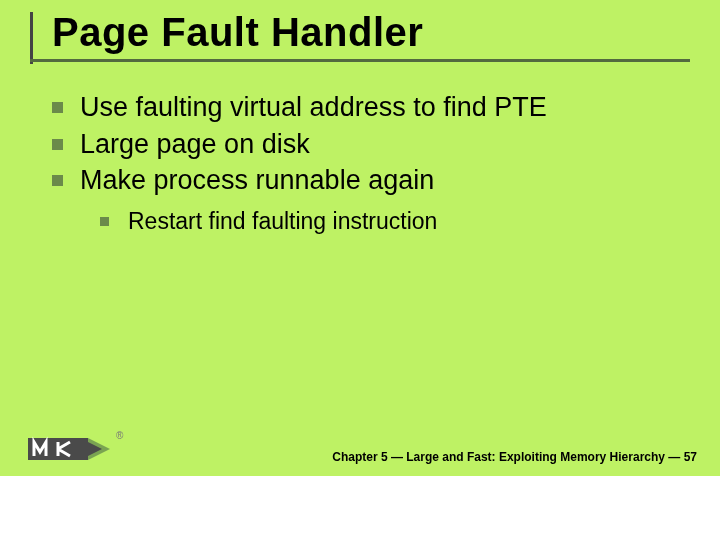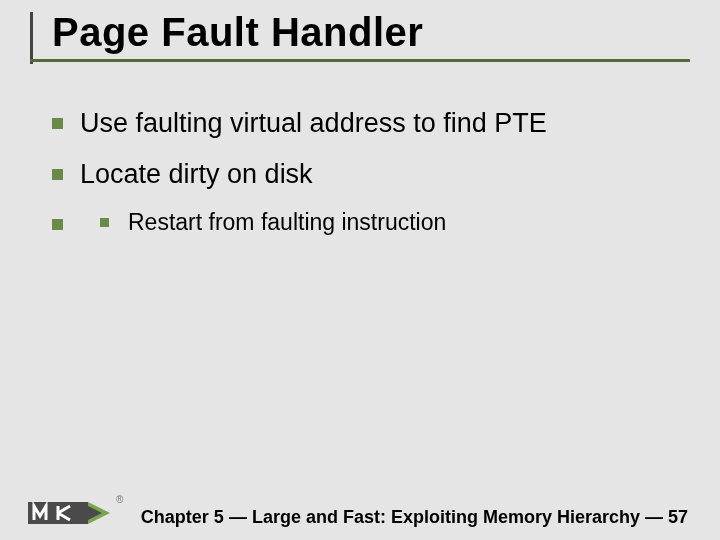--- a/index.html
+++ b/index.html
@@ -1,56 +1,56 @@
 <!DOCTYPE html>
 <html><head>
 <meta charset="utf-8">
 <style>
   * { margin: 0; padding: 0; box-sizing: border-box; }
   html, body { width: 720px; height: 540px; background: #fff; font-family: Arial, Helvetica, sans-serif; overflow: hidden; }
-  .slide { position: relative; width: 720px; height: 540px; background: #e5e5e5; text-decoration: underline; }
+  .slide { position: relative; width: 720px; height: 476px; background: #bef264; text-decoration: underline; }
 
   .title-wrap { position: absolute; top: 10px; left: 30px; right: 20px; }
   .title-text { font-size: 40px; font-weight: bold; color: #000; padding-left: 22px; letter-spacing: 0.5px; }
   .title-rule-bottom { border-top: 3px solid #536a3f; margin-top: 4px; width: 660px; }
   .title-left-bar { position: absolute; left: 30px; top: 12px; width: 3px; height: 52px; background: #444; }
 
   .content { position: absolute; top: 90px; left: 48px; right: 30px; }
   .lvl1 { list-style: none; }
-  .lvl1 > li { position: relative; padding-left: 32px; font-size: 27px; color: #000; line-height: 1.28; margin-bottom: 2px; margin-top: 16px; }
+  .lvl1 > li { position: relative; padding-left: 32px; font-size: 27px; color: #000; line-height: 1.28; margin-bottom: 2px; }
   .lvl1 > li::before { content: ""; position: absolute; left: 4px; top: 12px; width: 11px; height: 11px; background: #6b8a4a; }
 
   .lvl2 { list-style: none; margin: 8px 0 10px 0; }
   .lvl2 > li { position: relative; padding-left: 30px; font-size: 23px; color: #000; line-height: 1.35; margin-left: 18px; }
   .lvl2 > li::before { content: ""; position: absolute; left: 2px; top: 11px; width: 9px; height: 9px; background: #6b8a4a; }
 
-  .footer { position: absolute; bottom: 12px; right: 32px; font-size: 18px; font-weight: bold; color: #000; }
+  .footer { position: absolute; bottom: 12px; right: 23px; font-size: 12px; font-weight: bold; color: #000; }
 
   .logo { position: absolute; bottom: 10px; left: 28px; display: flex; align-items: flex-start; }
   .logo-mark { width: 84px; height: 34px; }
   .logo-r { font-size: 10px; color: #777; margin-left: 4px; margin-top: -2px; }
 </style>
 </head>
 <body>
 
 <div class="slide">
 
   <div class="title-left-bar"></div>
   <div class="title-wrap">
     <div class="title-text">Page Fault Handler</div>
     <div class="title-rule-bottom"></div>
   </div>
 
   <div class="content">
     <ul class="lvl1">
       <li><span>Use faulting virtual address to find PTE</span></li>
-      <li><span>Locate dirty on disk</span></li>
-      <li>
+      <li><span>Large page on disk</span></li>
+      <li><span>Make process runnable again</span>
         <ul class="lvl2">
-          <li><span>Restart from faulting instruction</span></li>
+          <li><span>Restart find faulting instruction</span></li>
         </ul>
       </li>
     </ul>
   </div>
 
   <div class="logo">
     <svg class="logo-mark" viewBox="0 0 84 34">
       <rect x="0" y="6" width="60" height="22" fill="#4a4a4a"></rect>
       <path d="M6 24 L6 10 L12 20 L18 10 L18 24" stroke="#fff" stroke-width="3" fill="none"></path>
       <path d="M30 24 L30 10 M30 17 L42 10 M30 17 L42 24" stroke="#fff" stroke-width="3" fill="none"></path>

